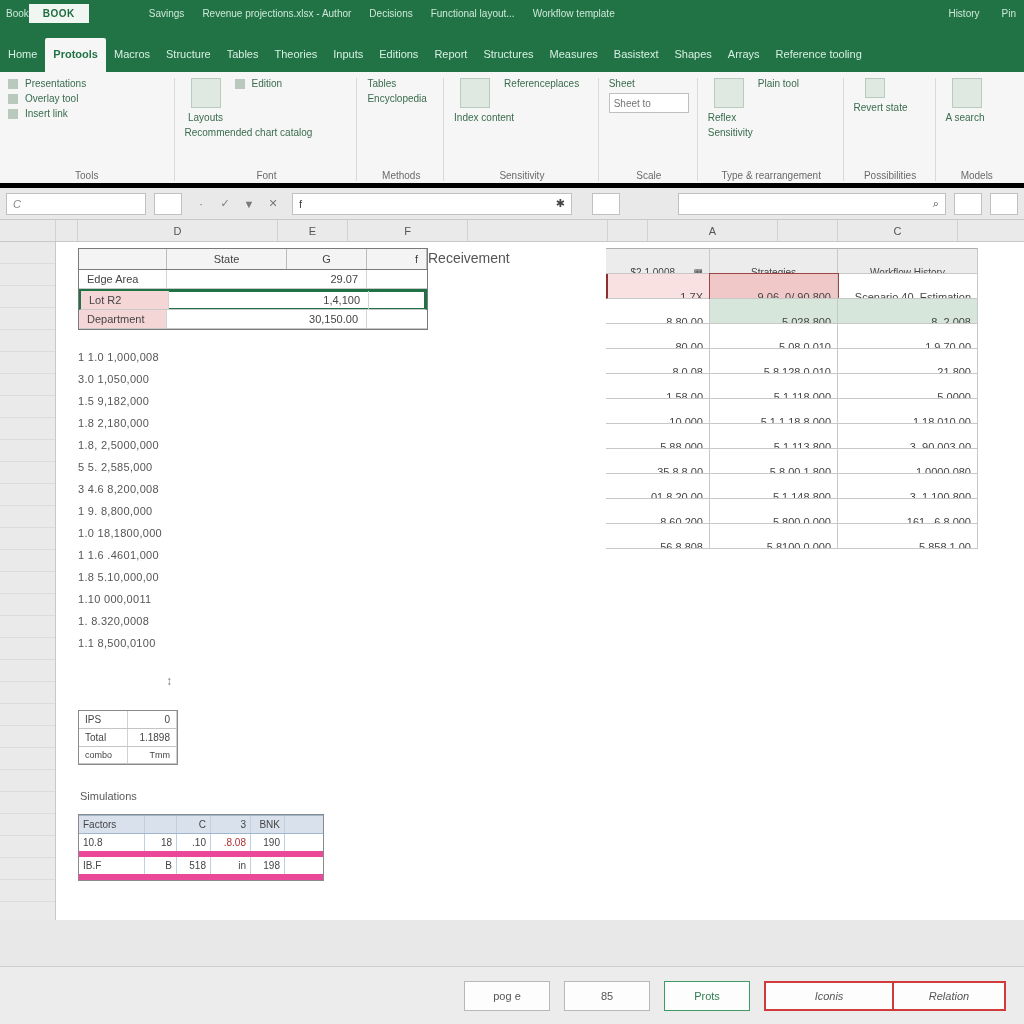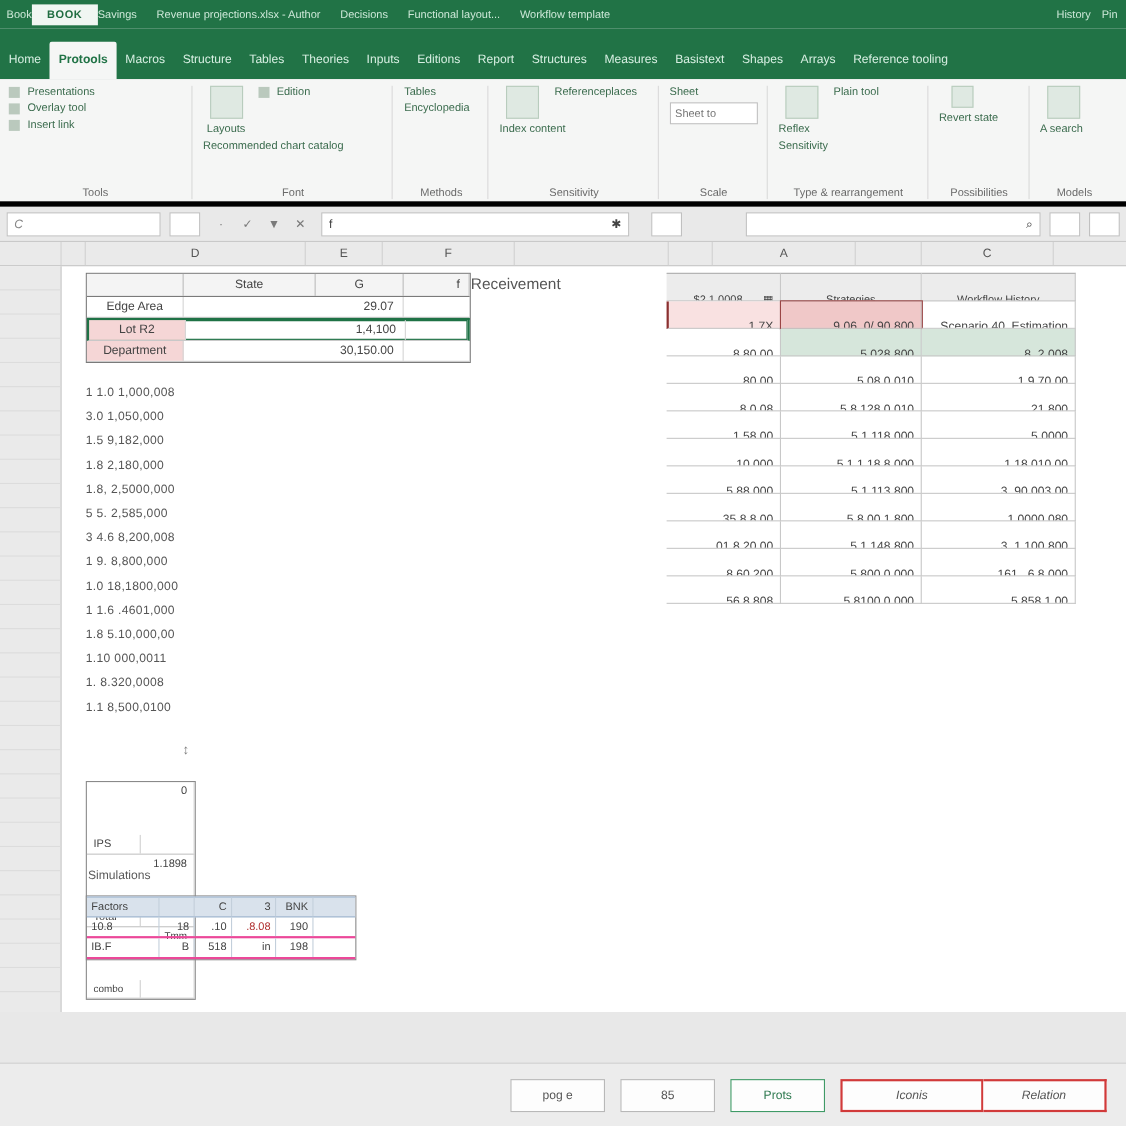--- a/index.html
+++ b/index.html
@@ -2,22 +2,22 @@
 <html><head>
 <meta charset="utf-8">
 <style>
   * { box-sizing: border-box; margin: 0; padding: 0; }
   html, body { width: 1024px; height: 1024px; overflow: hidden; font-family: "Segoe UI", Arial, sans-serif; background: #e8e8e8; }
   body { font-size: 11px; color: #444; }
 
   
   .titlebar { height: 26px; background: #217346; display: flex; align-items: center; color: #cde8d8; font-size: 10px; }
   .titlebar .tb-left { display: flex; gap: 8px; padding-left: 6px; }
-  .titlebar .tb-center { flex: 1; display: flex; gap: 18px; justify-content: flex-start; }
-  .titlebar .tb-right { display: flex; gap: 10px; padding-right: 8px; }
+  .titlebar .tb-center { flex: 1; display: flex; gap: 18px; justify-content: flex-start; padding-left: 60px; }
+  .titlebar .tb-right { display: flex; gap: 22px; padding-right: 8px; }
   .titlebar .app-name { background: #f0f6f2; color: #1f6c40; padding: 4px 14px; font-weight: 600; letter-spacing: 0.5px; }
 
   
   .ribbon-tabs { height: 46px; background: #217346; display: flex; align-items: flex-end; color: #d7efe2; font-size: 11px; }
   .rtab { padding: 10px 8px 12px 8px; cursor: pointer; }
   .rtab.active { background: #f5f6f5; color: #217346; font-weight: 600; border-radius: 2px 2px 0 0; }
   .rtab.first { padding-left: 8px; padding-right: 8px; }
 
   
   .ribbon { background: #f5f6f5; border-bottom: 5px solid #000000; padding: 6px 8px 2px 8px; display: flex; gap: 10px; height: 116px; }
@@ -48,21 +48,21 @@
   .row-h { height: 22px; border-bottom: 1px solid #dcdcdc; font-size: 9px; color: #666; display: flex; align-items: center; padding-left: 2px; }
 
   .sheet { position: absolute; left: 56px; top: 22px; right: 0; bottom: 0; }
 
   
   .tbl-left { position: absolute; left: 22px; top: 6px; border: 1px solid #7a7a7a; background: #fff; }
   .tbl-left .hdr { display: flex; background: #f4f4f4; border-bottom: 1px solid #7a7a7a; }
   .tbl-left .hdr div { padding: 4px 8px; border-right: 1px solid #bcbcbc; font-size: 11px; color: #444; text-align: center; }
   .tbl-left .row { display: flex; border-bottom: 1px solid #c8c8c8; }
   .tbl-left .row div { padding: 3px 8px; border-right: 1px solid #d4d4d4; font-size: 11px; }
-  .tbl-left .row div:first-child { width: 88px; text-align: center; }
+  .tbl-left .row div:first-child { width: 88px; }
   .tbl-left .row div:nth-child(2) { width: 200px; text-align: right; }
   .tbl-left .row div:nth-child(3) { width: 60px; text-align: right; }
   .tbl-left .hdr div:first-child { width: 88px; }
   .tbl-left .hdr div:nth-child(2) { width: 120px; text-align: center; }
   .tbl-left .hdr div:nth-child(3) { width: 80px; }
   .tbl-left .hdr div:nth-child(4) { width: 60px; text-align: right; }
   .cell-hl-pink { background: #f5d6d6; }
   .cell-activebox { border: 2px solid #1f7246; box-shadow: inset 0 0 0 1px #1f7246; }
 
   
@@ -79,31 +79,31 @@
   .tbl-right .c.c3 { width: 140px; }
   .tbl-right .hl-red { background: #f0c8c8; outline: 1px solid #9a4545; }
   .tbl-right .hl-green { background: #d6e6db; }
   .tbl-right .sel-row .c.c1 { background: #f9e1e1; border-left: 2px solid #8a3030; }
   .tbl-right .u { text-decoration: underline; }
 
   
   .mini-tbl { position: absolute; left: 22px; top: 468px; border: 1px solid #8a8a8a; background: #fff; width: 100px; }
   .mini-tbl .r { display: flex; border-bottom: 1px solid #c4c4c4; }
   .mini-tbl .r div { flex: 1; padding: 3px 6px; font-size: 10px; border-right: 1px solid #d0d0d0; text-align: right; }
-  .mini-tbl .r div:first-child { text-align: left; margin-top: 48px; }
+  .mini-tbl .r div:first-child { text-align: left; }
   .mini-tbl .r.cap div { font-size: 9px; }
   .mini-note { position: absolute; left: 24px; top: 548px; font-size: 11px; color: #5a5a5a; }
 
   
   .blue-tbl { position: absolute; left: 22px; top: 572px; width: 246px; border: 1px solid #8a8a8a; }
   .blue-tbl .bt-title { background: #3a6aa0; color: #fff; font-size: 10px; padding: 4px 6px; text-align: center; }
   .blue-tbl .bt-hdr { display: flex; background: #d9e2ec; border-top: 1px solid #9fb6cf; border-bottom: 1px solid #9fb6cf; }
   .blue-tbl .bt-hdr div, .blue-tbl .bt-row div { font-size: 10px; padding: 3px 4px; border-right: 1px solid #c3cfdb; text-align: right; }
   .blue-tbl .bt-hdr div:first-child, .blue-tbl .bt-row div:first-child { text-align: left; }
-  .blue-tbl .bt-row { display: flex; border-bottom: 2px solid #ec4899; }
+  .blue-tbl .bt-row { display: flex; border-bottom: 6px solid #ec4899; }
   .blue-tbl .col0 { width: 66px; }
   .blue-tbl .col1 { width: 32px; }
   .blue-tbl .col2 { width: 34px; }
   .blue-tbl .col3 { width: 40px; }
   .blue-tbl .col5 { width: 34px; }
   .blue-tbl .neg { color: #b03030; }
 
   
   .footer { position: absolute; left: 0; right: 0; bottom: 0; height: 58px; background: #ececec; border-top: 1px solid #cfcfcf; display: flex; align-items: center; justify-content: flex-end; gap: 14px; padding-right: 18px; }
   .btn { min-width: 86px; height: 30px; border: 1px solid #b8b8b8; background: #fdfdfd; font-size: 11px; color: #555; display: flex; align-items: center; justify-content: center; cursor: pointer; }

